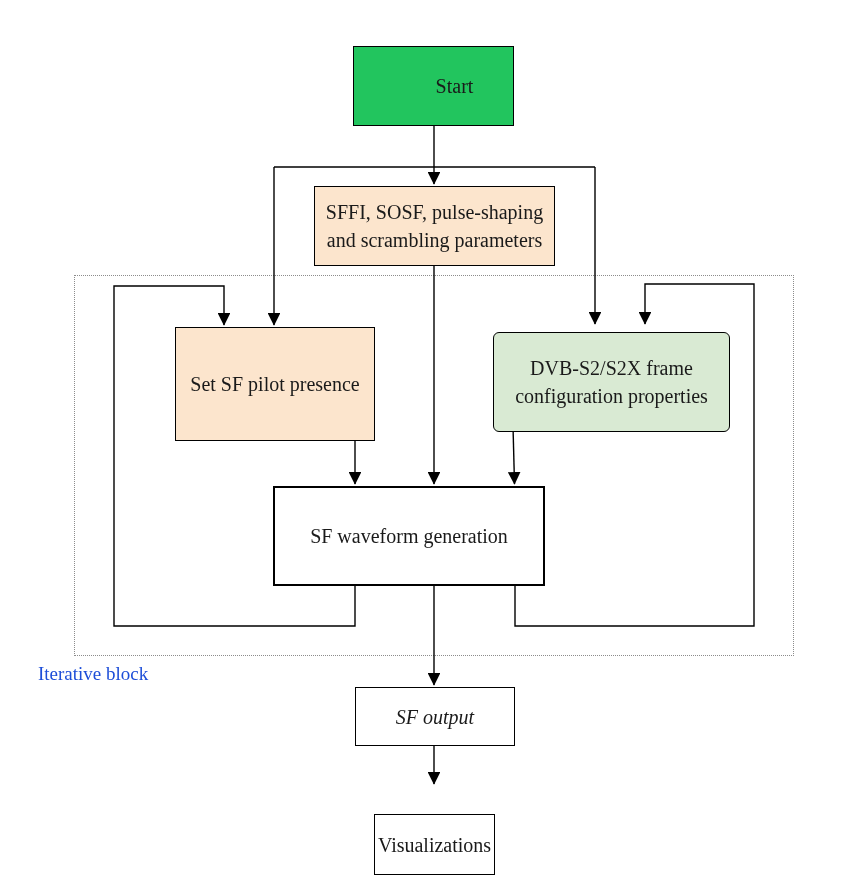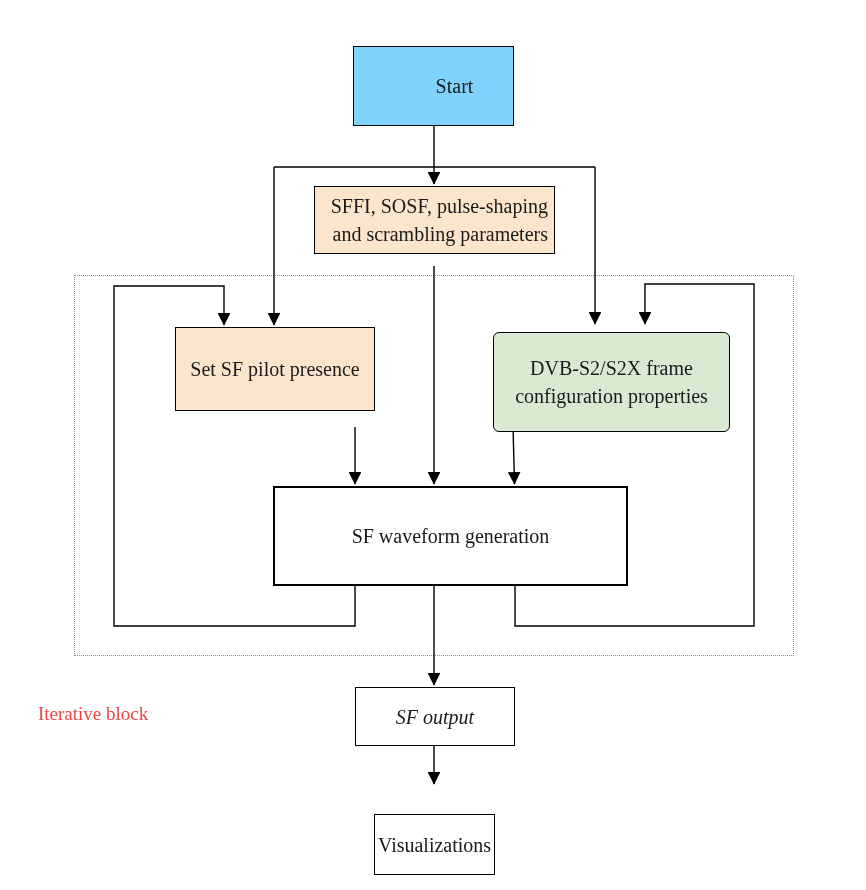--- a/index.html
+++ b/index.html
@@ -31,45 +31,44 @@
     display: flex;
     align-items: center;
     justify-content: center;
     text-align: center;
     font-size: 20px;
     line-height: 1.4;
     color: #1a1a1a;
     padding: 2px 6px;
   }
   .node-start        { left: 353px; top: 46px;  width: 161px; height: 80px; }
-  .node-params       { left: 314px; top: 186px; width: 241px; height: 68px; text-align: right; }
-  .node-pilot        { left: 175px; top: 327px; width: 200px; height: 84px; }
+  .node-params       { left: 314px; top: 186px; width: 241px; height: 80px; }
+  .node-pilot        { left: 175px; top: 327px; width: 200px; height: 114px; }
   .node-frame        { left: 493px; top: 332px; width: 237px; height: 100px; border-radius: 6px; }
-  .node-waveform     { left: 273px; top: 486px; width: 355px; height: 100px; border-width: 2px; }
+  .node-waveform     { left: 273px; top: 486px; width: 272px; height: 100px; border-width: 2px; }
   .node-output       { left: 355px; top: 687px; width: 160px; height: 59px; }
   .node-viz          { left: 374px; top: 786px; width: 121px; height: 61px; margin-top: 28px; }
 
   .iterative-boundary {
     position: absolute;
     box-sizing: border-box;
     left: 74px;
     top: 275px;
     width: 720px;
     height: 381px;
     border: 1px dotted #8c8c8c;
     background: transparent;
   }
   .iterative-label {
     position: absolute;
     left: 38px;
     top: 663px;
     font-size: 19px;
-    color: #ef4444;
+    color: #1d4ed8;
     white-space: nowrap;
-    margin-top: 40px;
   }
 </style>
 </head>
 <body>
 
 <div id="canvas">
 
   <div class="iterative-boundary"></div>
 
   <svg id="connectors" viewBox="0 0 866 890">
@@ -98,21 +97,21 @@
       <path d="M434 586 V685" marker-end="url(#arrow)"></path>
 
       <path d="M434 746 V784" marker-end="url(#arrow)"></path>
 
       <path d="M355 586 V626 H114 V286 H224 V325" marker-end="url(#arrow)"></path>
 
       <path d="M515 586 V626 H754 V284 H645 V324" marker-end="url(#arrow)"></path>
     </g>
   </svg>
 
-  <div class="node node-start" style="background-color: #7dd3fc; padding-left: 48px;">
+  <div class="node node-start" style="background-color: #22c55e; padding-left: 48px;">
     <span>Start</span>
   </div>
 
   <div class="node node-params" style="background-color: rgb(252, 229, 205);">
     <span>SFFI, SOSF, pulse-shaping and scrambling parameters</span>
   </div>
 
   <div class="node node-pilot" style="background-color: rgb(252, 229, 205);">
     <span>Set SF pilot presence</span>
   </div>

